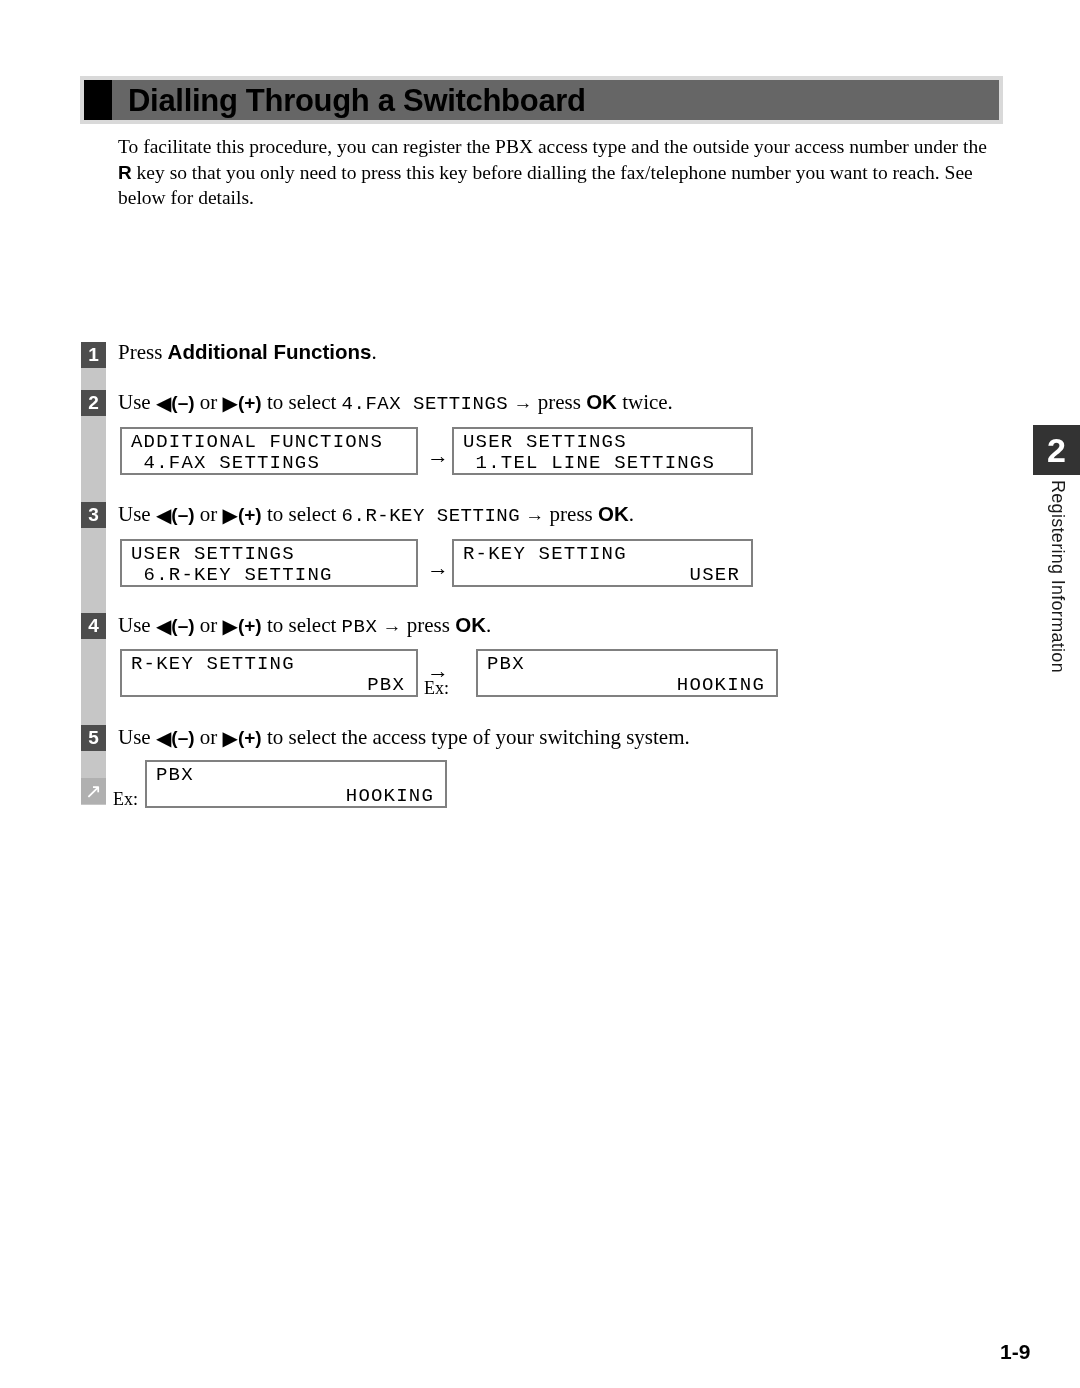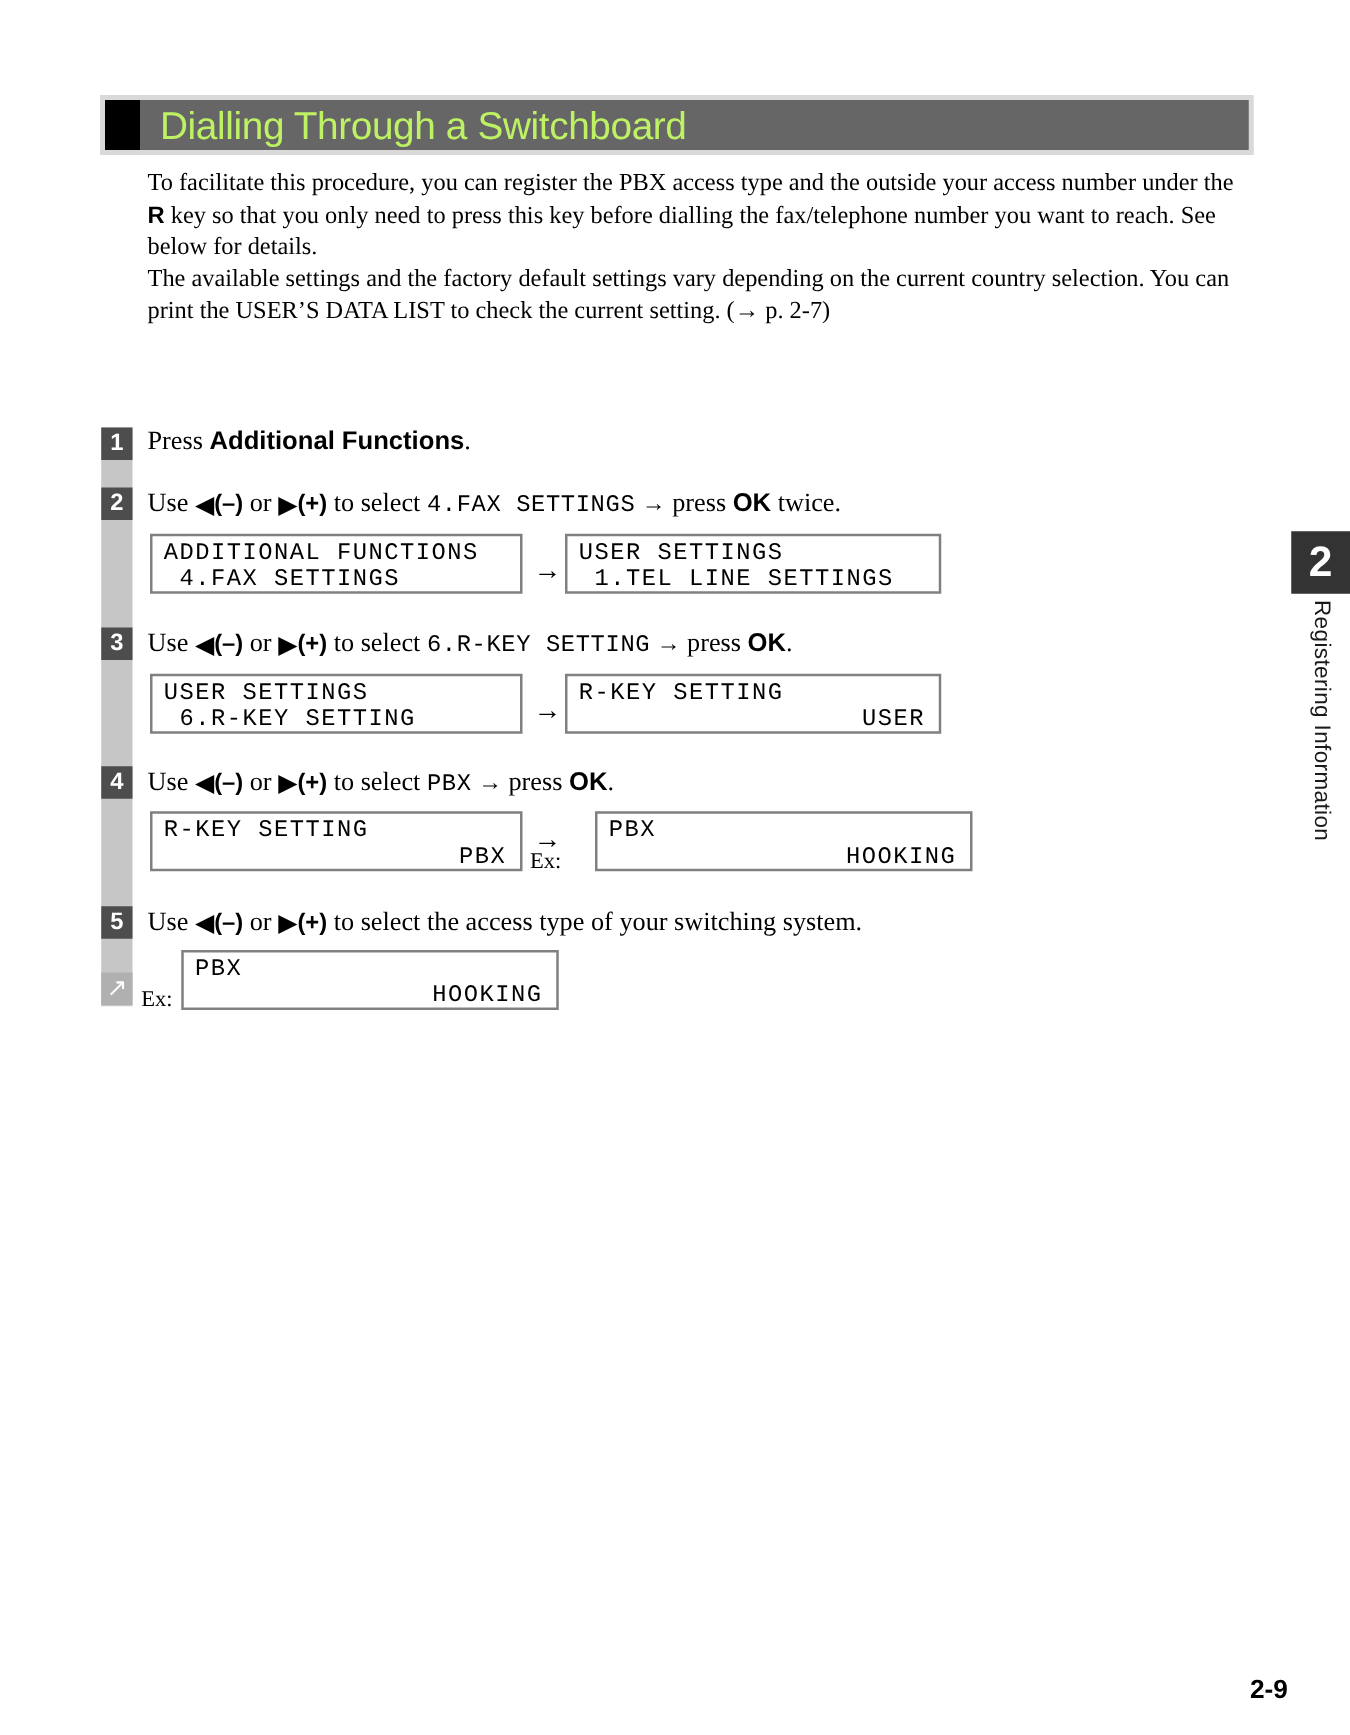--- a/index.html
+++ b/index.html
@@ -37,23 +37,23 @@
   }
   .header-bar {
     flex: 1 1 auto;
     background: #666666;
     display: flex;
     align-items: center;
     padding-left: 16px;
   }
   .header-title {
     font-family: "Liberation Sans", "DejaVu Sans", sans-serif;
-    font-weight: normal;
+    font-weight: bold;
     font-size: 31px;
-    color: #bef264;
+    color: #000000;
     letter-spacing: -0.3px;
     line-height: 1;
     white-space: nowrap;
   }
 
   
   .intro {
     position: absolute;
     left: 118px;
     top: 134px;
@@ -210,21 +210,20 @@
 
 <div class="header-wrap">
   <div class="header-blackblock"></div>
   <div class="header-bar">
     <span class="header-title">Dialling Through a Switchboard</span>
   </div>
 </div>
 
 <div class="intro">
   <p><span>To facilitate this procedure, you can register the PBX access type and the outside your access number under the </span><span class="rkey">R</span><span> key so that you only need to press this key before dialling the fax/telephone number you want to reach. See below for details.</span></p>
-  <p>The available settings and the factory default settings vary depending on the current country selection. You can print the USER’S DATA LIST to check the current setting. (→ p. 2-7)</p>
 </div>
 
 <div class="rail"></div>
 
 <div class="step-marker" style="top:342px;">1</div>
 <div class="step-line" style="top:339px;"><span>Press </span><span class="b-sans">Additional Functions</span><span>.</span></div>
 
 <div class="step-marker" style="top:390px;">2</div>
 <div class="step-line" style="top:389px;"><span>Use</span>&nbsp;<span class="tri">◀</span><span class="pm">(–)</span>&nbsp;<span>or</span>&nbsp;<span class="tri">▶</span><span class="pm">(+)</span>&nbsp;<span>to select</span>&nbsp;<span class="mono">4.FAX SETTINGS</span>&nbsp;<span class="arr">→</span>&nbsp;<span>press</span>&nbsp;<span class="b-sans">OK</span>&nbsp;<span>twice.</span></div>
 
@@ -271,13 +270,13 @@
 <div class="step-marker arrow" style="top:778px;">↗</div>
 <div class="ex-label" style="left:113px; top:789px;">Ex:</div>
 <div class="lcd" style="left:145px; top:760px; width:302px;">
   <div class="l1">PBX</div>
   <div class="l2"><span class="right">HOOKING</span></div>
 </div>
 
 <div class="tab-num">2</div>
 <div class="tab-label">Registering Information</div>
 
-<div class="page-num">2-9</div>
+<div class="page-num">1-9</div>
 
 </body></html>

